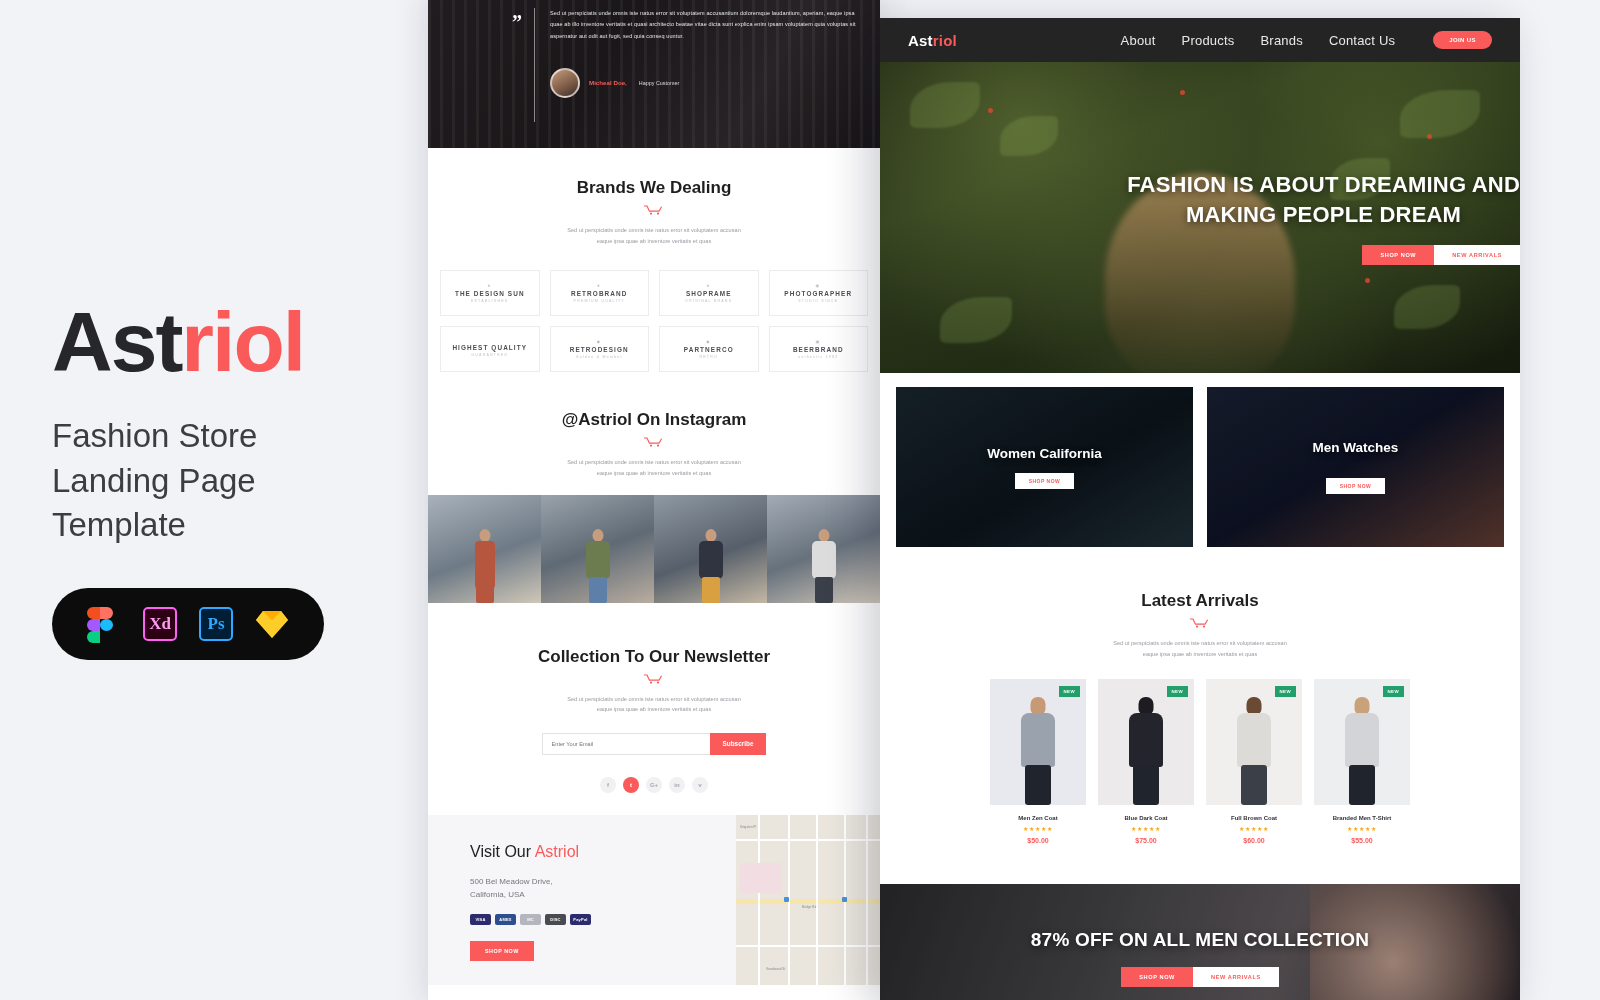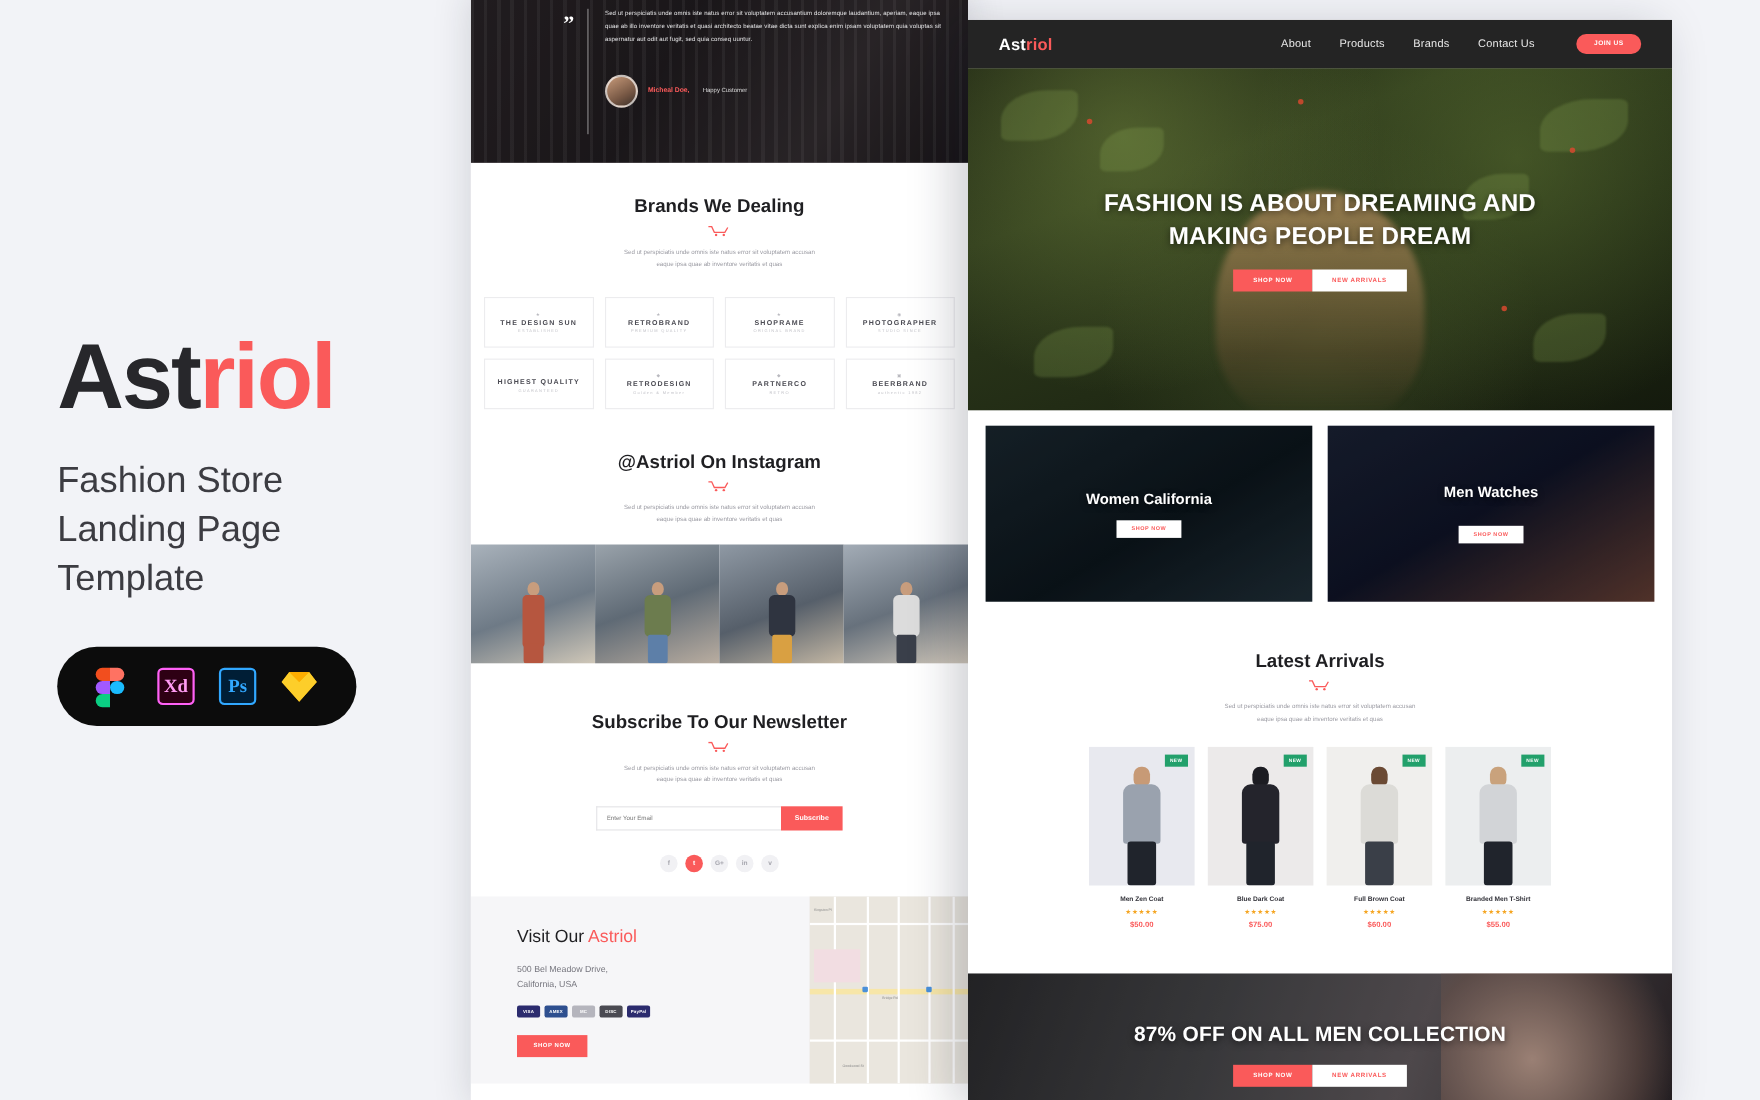--- a/index.html
+++ b/index.html
@@ -59,35 +59,35 @@
   }
 
   
   .navbar {
     height: 44px; background: #242424; display: flex; align-items: center;
     padding: 0 28px; position: relative; z-index: 4;
   }
   .brand { font-size: 15px; font-weight: 700; color: #fff; letter-spacing: .2px; }
   .brand .accent { color: #fa5a5a; }
   .nav-links { margin-left: auto; display: flex; align-items: center; gap: 26px; }
-  .nav-links a { font-size: 10px; color: #e8e8e8; text-decoration: none; letter-spacing: .2px; }
+  .nav-links a { font-size: 13px; color: #e8e8e8; text-decoration: none; letter-spacing: .2px; }
   .nav-cta {
     background: #fa5a5a; color: #fff; font-size: 6px; font-weight: 700;
     border: none; border-radius: 11px; padding: 6px 16px; letter-spacing: .4px;
     margin-left: 12px; cursor: pointer;
   }
 
   .hero {
     height: 311px; position: relative; overflow: hidden;
     background:
       radial-gradient(circle at 22% 20%, rgba(110,130,60,.55), transparent 42%),
       radial-gradient(circle at 78% 26%, rgba(95,118,52,.5), transparent 44%),
       radial-gradient(circle at 50% 78%, rgba(70,85,42,.55), transparent 50%),
       linear-gradient(160deg,#1d2413 0%, #2e3a1c 30%, #222c15 62%, #141a0d 100%);
-    display: flex; flex-direction: column; align-items: center; justify-content: center;
+    display: flex; flex-direction: column; align-items: flex-end; justify-content: center;
   }
   .hero::before {
     content: ""; position: absolute; left: 50%; top: 36%;
     transform: translateX(-50%); width: 190px; height: 210px;
     background: linear-gradient(180deg, rgba(183,143,96,.75), rgba(120,85,55,.35) 70%, transparent);
     border-radius: 50% 50% 38% 38%; filter: blur(3px);
   }
   .hero-leaf {
     position: absolute; background: rgba(150,180,90,.22);
     border-radius: 60% 10% 60% 10%; filter: blur(1px);
@@ -403,21 +403,21 @@
           <span class="insta-person">
               <i class="ip-head"></i>
               <i class="ip-body" style="background:#dcdcdc"></i>
               <i class="ip-legs" style="background:#3a3f4a"></i>
             </span>
         </div>
       </div>
     </div>
 
     <div class="newsletter">
-      <div class="sec-title">Subscribe To Our Newsletter</div>
+      <div class="sec-title">Collection To Our Newsletter</div>
       <svg class="cart-div" width="22" height="10" viewBox="0 0 22 10">
         <path d="M1 1h3l2.4 5.2h9.6l2.6-4.4" fill="none" stroke="#fa5a5a" stroke-width="1.2"></path>
         <circle cx="8" cy="8.6" r="1.1" fill="#fa5a5a"></circle>
           <circle cx="15" cy="8.6" r="1.1" fill="#fa5a5a"></circle>
       </svg>
       <div class="sec-sub">
         <span>Sed ut perspiciatis unde omnis iste natus error sit voluptatem accusan</span><br>
         <span>eaque ipsa quae ab inventore veritatis et quas</span>
       </div>
       <div class="nl-form">

